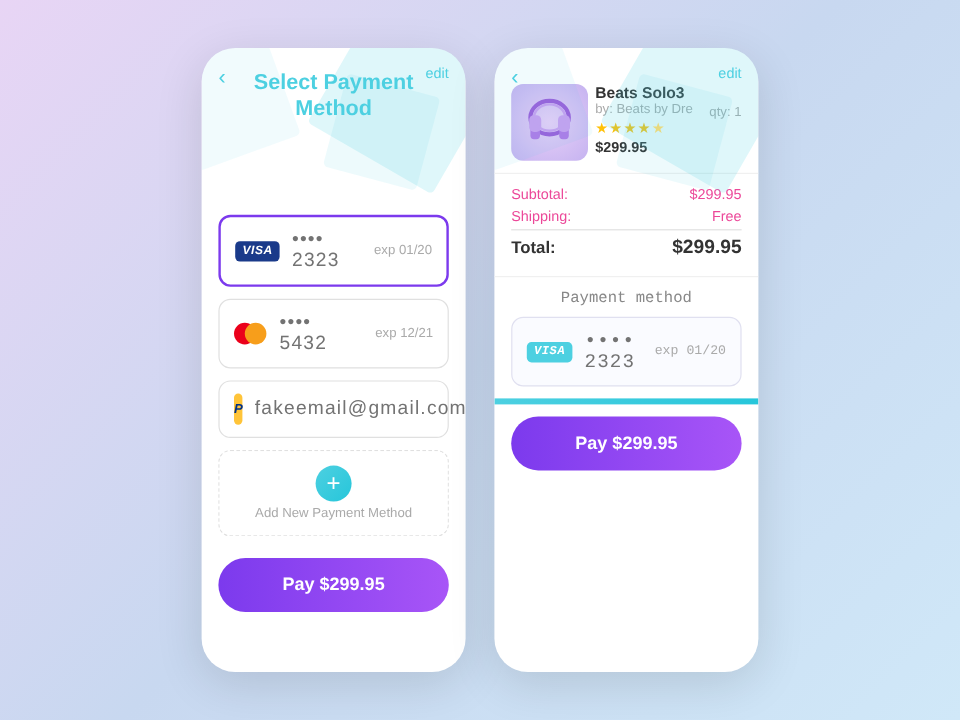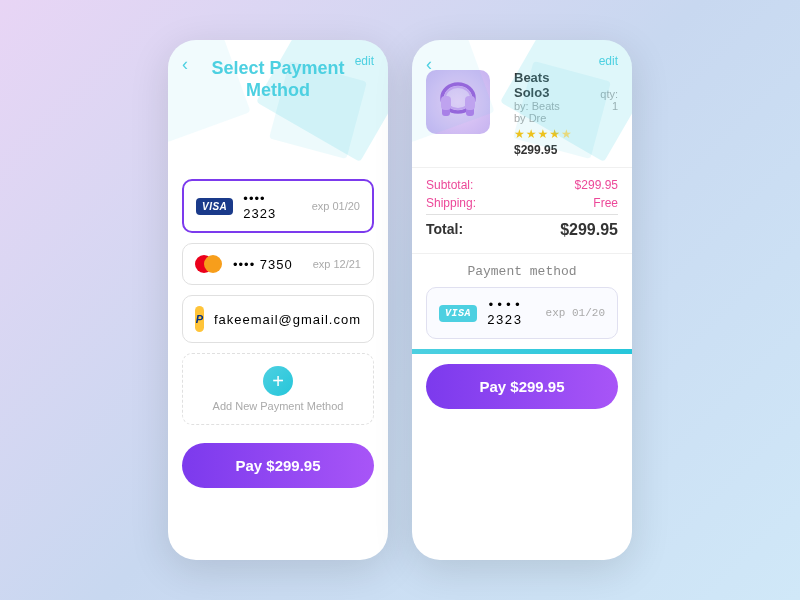--- a/index.html
+++ b/index.html
@@ -130,22 +130,22 @@
       cursor: pointer;
       background: #fff;
     }
 
     .payment-item.selected {
       border-color: #7c3aed;
       border-width: 2px;
     }
 
     .payment-item-dots {
-      color: #000000;
-      font-size: 13px;
+      color: #737373;
+      font-size: 16px;
       flex: 1;
       letter-spacing: 1px;
     }
 
     .payment-item-exp {
       color: #aaa;
       font-size: 11px;
     }
 
     
@@ -249,21 +249,21 @@
     
     .checkout-header {
       position: relative;
       padding: 14px 16px 6px;
       text-align: center;
     }
 
     .product-section {
       padding: 10px 14px;
       display: flex;
-      gap: 24px;
+      gap: 6px;
       align-items: flex-start;
       border-bottom: 1px solid #f0f0f0;
     }
 
     .product-image {
       width: 64px;
       height: 64px;
       background: radial-gradient(ellipse, #e8d0f8, #c5b3f0);
       border-radius: 10px;
       display: flex;
@@ -406,21 +406,21 @@
       <span class="visa-badge">VISA</span>
       <span class="payment-item-dots">•••• 2323</span>
       <span class="payment-item-exp">exp 01/20</span>
     </div>
 
     <div class="payment-item">
       <div class="mc-badge">
         <div class="mc-circle1"></div>
         <div class="mc-circle2"></div>
       </div>
-      <span class="payment-item-dots">•••• 7350</span>
+      <span class="payment-item-dots">•••• 5432</span>
       <span class="payment-item-exp">exp 12/21</span>
     </div>
 
     <div class="payment-item">
       <div class="pp-badge">P</div>
       <span class="payment-item-dots">fakeemail@gmail.com</span>
     </div>
 
     <div class="add-payment">
       <div class="add-circle">+</div>

